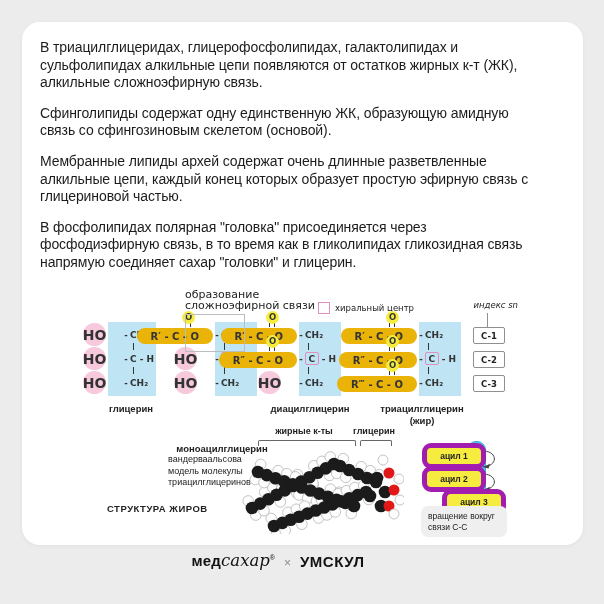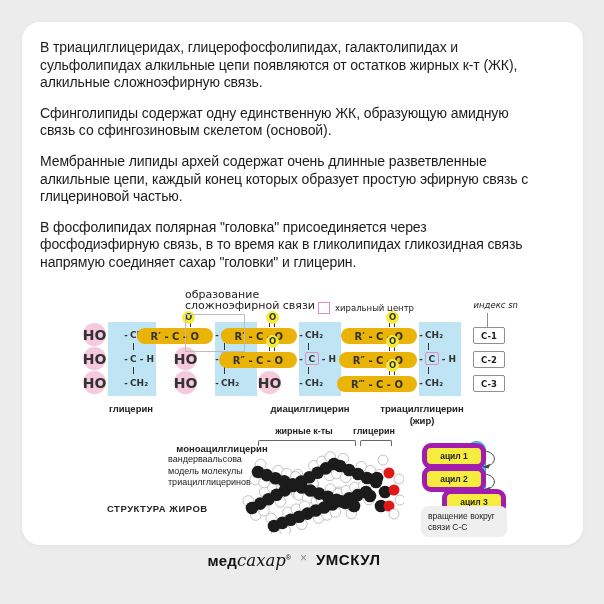--- a/index.html
+++ b/index.html
@@ -40,21 +40,21 @@
   .section-label{position:absolute;left:85px;top:481px;font-size:9.5px;font-weight:600;letter-spacing:.5px;color:#222;}
   .bracket-label{position:absolute;top:404px;text-align:center;font-size:9px;font-weight:600;color:#222;}
   .bracket{position:absolute;top:418px;height:5px;border-top:1.2px solid #666;border-left:1.2px solid #666;border-right:1.2px solid #666;border-radius:2px 2px 0 0;}
   .mol-svg{position:absolute;left:220px;top:424px;}
   .acyl-diagram{position:absolute;left:400px;top:415px;width:95px;height:70px;}
   .acyl-bar{position:absolute;left:45px;top:4px;width:17px;height:63px;background:#58c6e9;border:1px solid #35aed6;border-radius:9px;}
   .acyl-pill{position:absolute;left:0;width:54px;height:16px;background:#f5ec3f;border:5px solid #a21caf;border-radius:9px;display:flex;align-items:center;justify-content:center;font-size:8.5px;font-weight:700;color:#222;}
   .arrows{position:absolute;left:0;top:0;pointer-events:none;}
   .note-box{position:absolute;left:399px;top:484px;width:72px;background:#efefef;border-radius:7px;padding:5px 7px;font-size:8.5px;line-height:10.5px;color:#222;}
   
-  .footer{position:absolute;left:0;top:551px;width:556px;display:flex;justify-content:center;align-items:flex-start;gap:9px;color:#121212;padding-left:16px;}
+  .footer{position:absolute;left:0;top:551px;width:556px;display:flex;justify-content:center;align-items:flex-end;gap:9px;color:#121212;}
   .brand1{display:flex;align-items:baseline;}
   .brand-med{font-size:15px;font-weight:600;letter-spacing:.2px;}
   .brand-vuza{font-size:16.5px;font-style:italic;font-family:"DejaVu Serif",serif;}
   .reg{font-size:7px;vertical-align:super;position:relative;top:-6px;}
   .cross{font-size:12px;color:#8a8a8a;}
   .brand-umskul{font-size:15px;font-weight:800;letter-spacing:.5px;}
 </style>
 </head>
 <body>
 

